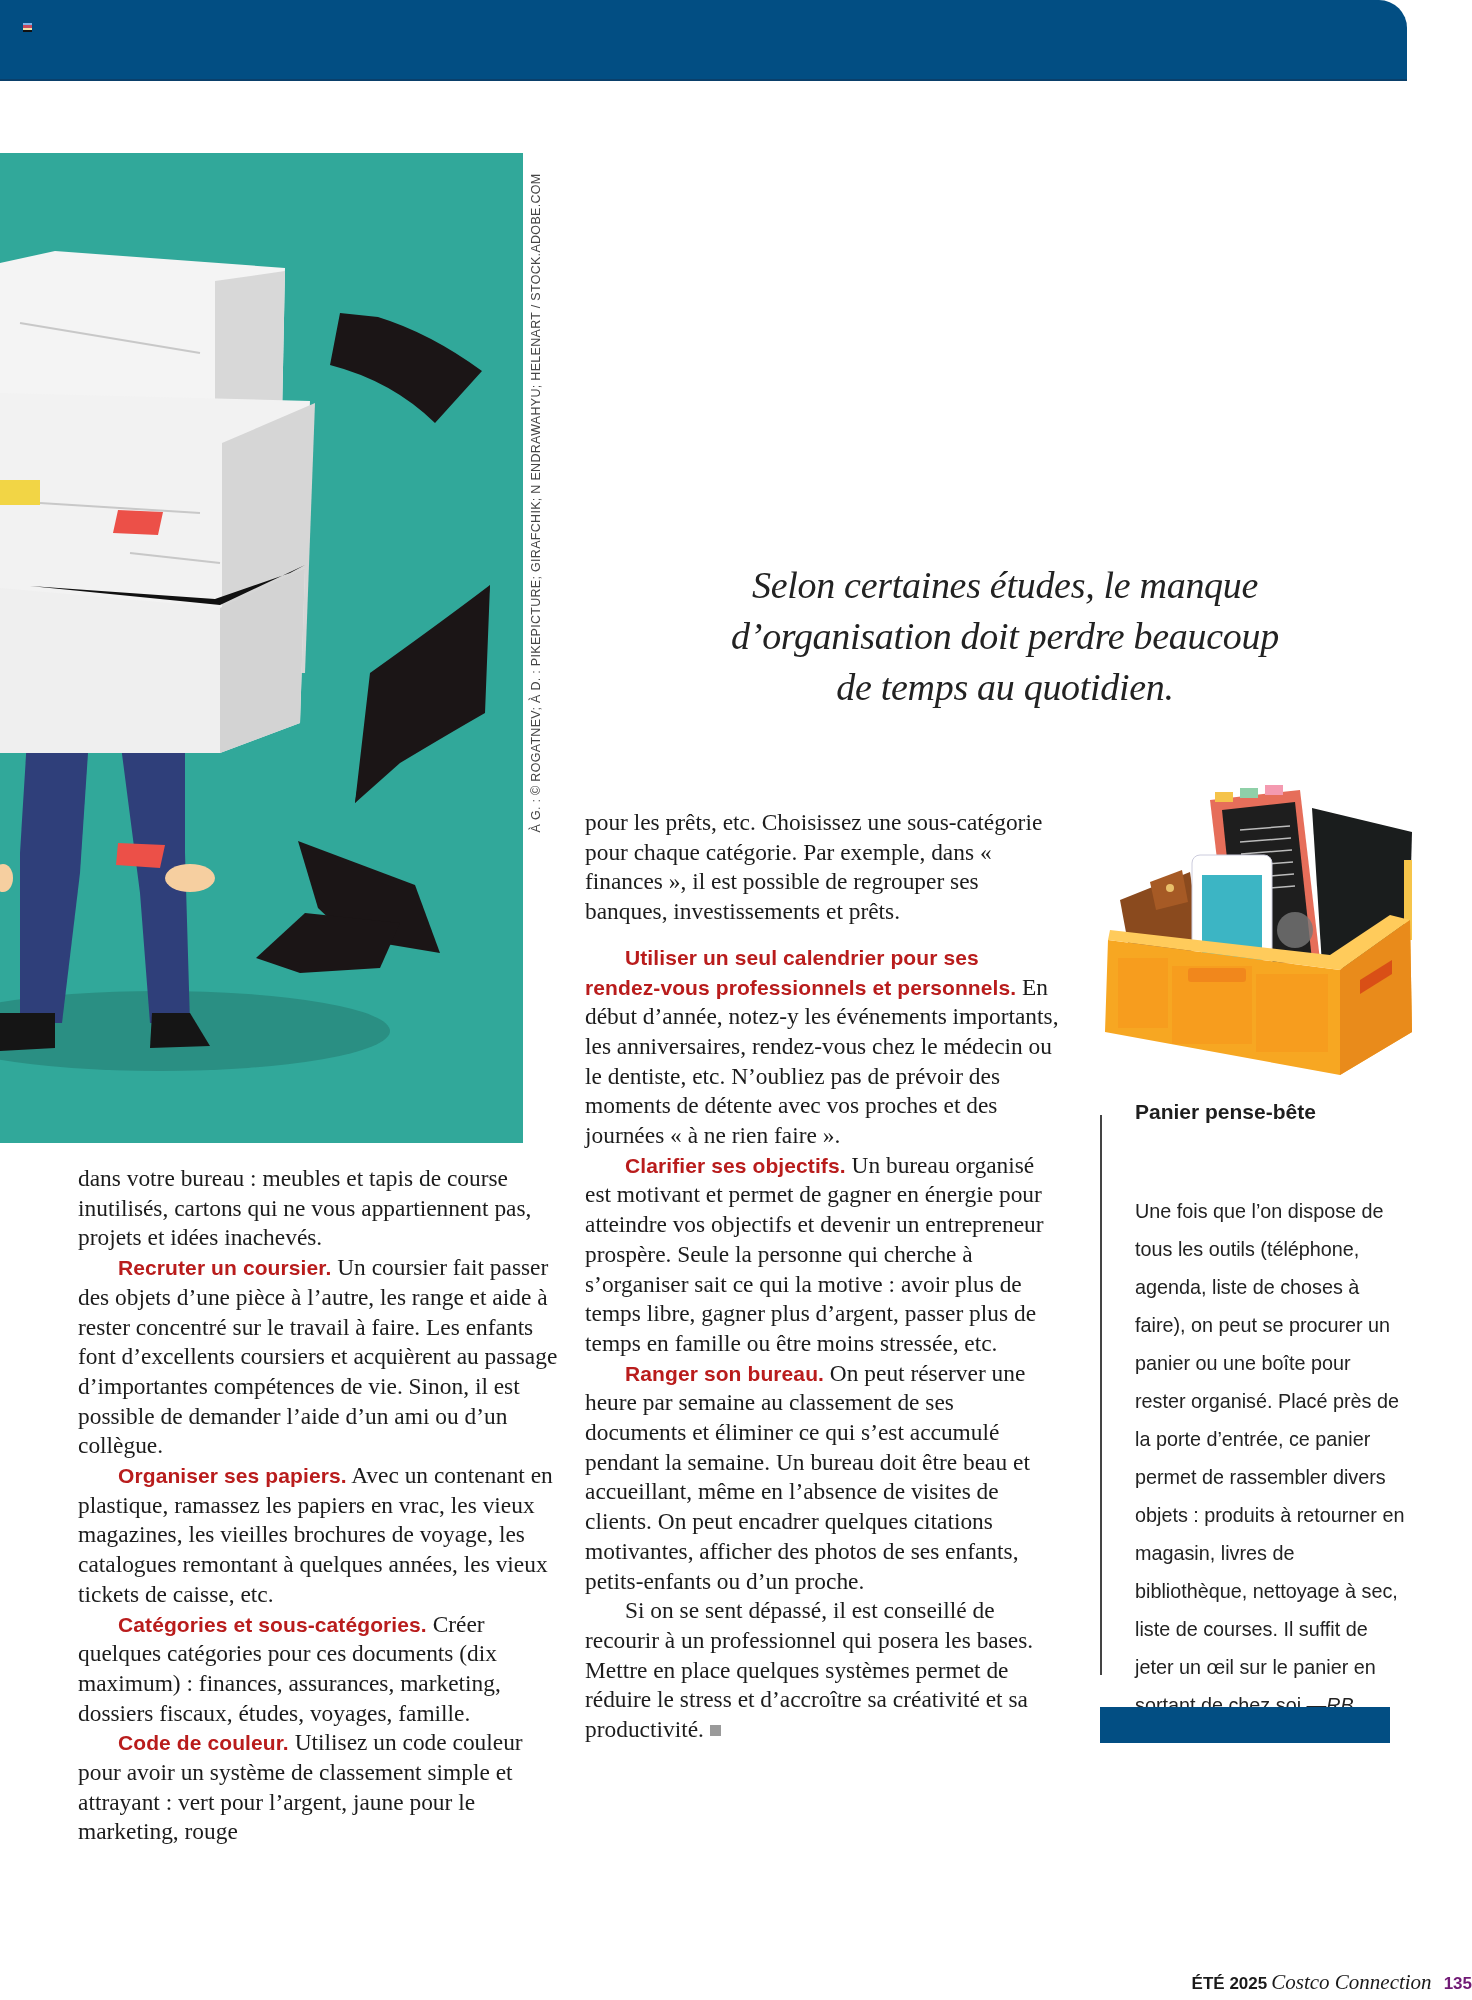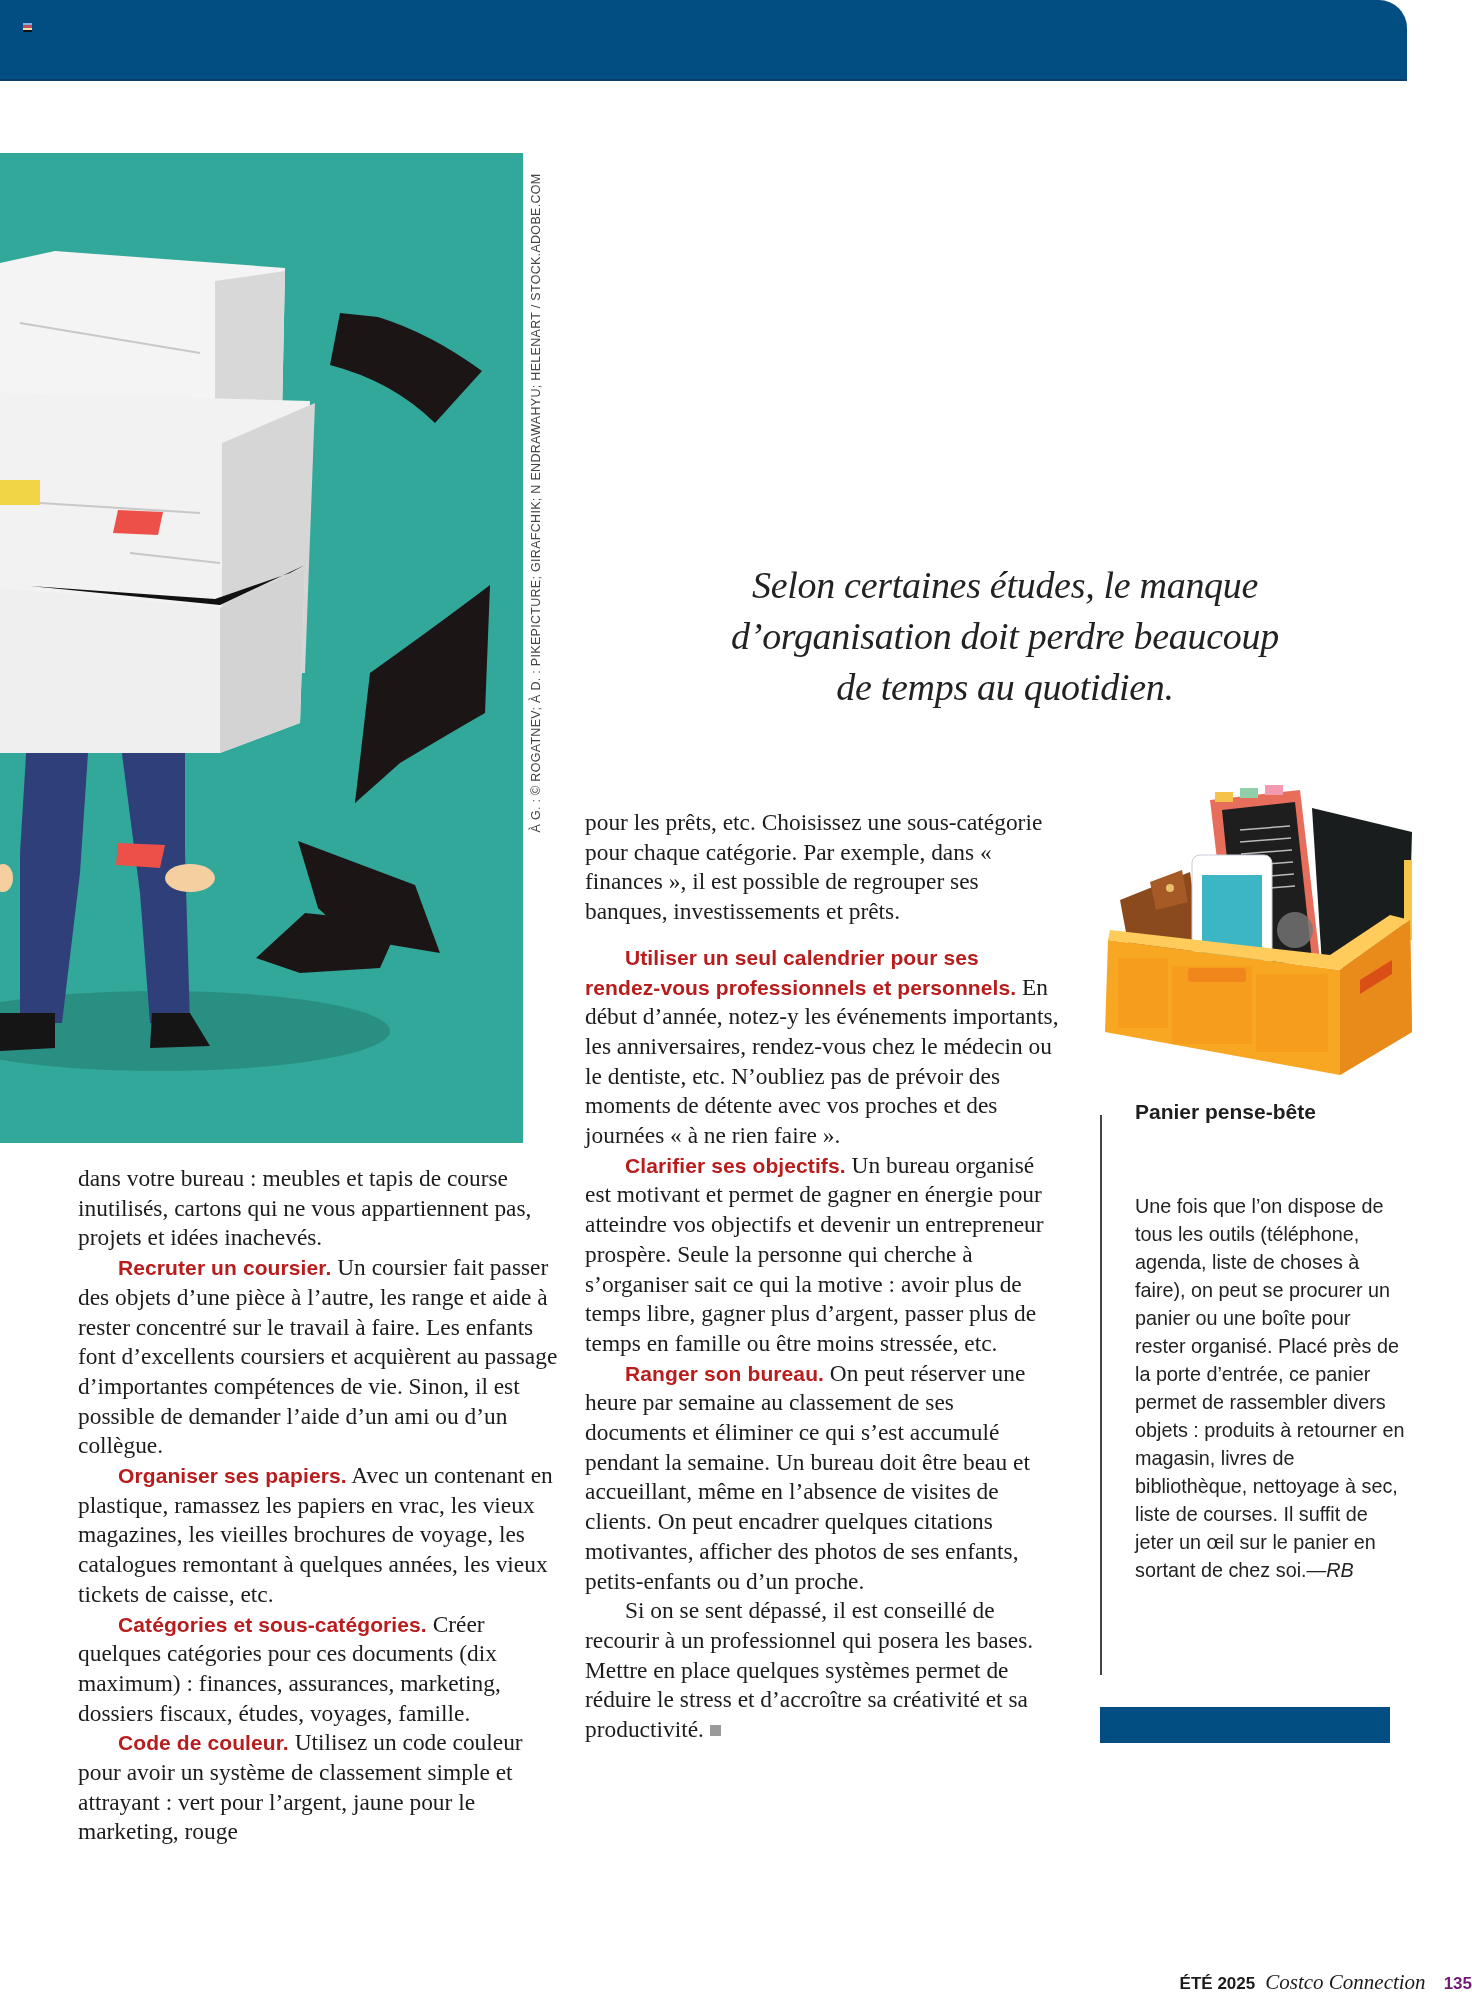--- a/index.html
+++ b/index.html
@@ -23,25 +23,25 @@
   .col .lead { font-family: "Liberation Sans", sans-serif; font-weight: 600; font-size: 21px; letter-spacing: 0.1px; color: #b91c1c; }
   .col .gap { height: 16px; }
   .col-left { left: 78px; top: 1164px; width: 480px; }
   .col-mid { left: 585px; top: 808px; width: 475px; }
   .end-mark { display: inline-block; width: 11px; height: 11px; background: #9a9a9a; margin-left: 6px; vertical-align: 1px; }
 
   .basket-illustration { position: absolute; left: 1090px; top: 770px; width: 330px; height: 310px; }
 
   .sidebar-rule { position: absolute; left: 1100px; top: 1115px; width: 2px; height: 560px; background: #444; }
   .sidebar-title { position: absolute; left: 1135px; top: 1093px; width: 260px; font-family: "Liberation Sans", sans-serif; font-weight: 700; font-size: 21px; line-height: 37px; color: #1e1e1e; }
-  .sidebar-body { position: absolute; left: 1135px; top: 1192px; width: 270px; font-family: "Liberation Sans", sans-serif; font-size: 19.8px; line-height: 28px; color: #222; }
+  .sidebar-body { position: absolute; left: 1135px; top: 1192px; width: 270px; font-family: "Liberation Sans", sans-serif; font-size: 19.8px; line-height: 38px; color: #222; }
   .sidebar-body em { font-style: italic; }
   .sidebar-bar { position: absolute; left: 1100px; top: 1707px; width: 290px; height: 36px; background: #024e83; }
 
-  .footer { position: absolute; right: 0; top: 1970px; height: 26px; display: flex; align-items: baseline; gap: 10px; padding-right: 0; }
+  .footer { position: absolute; right: 0; top: 1970px; height: 26px; display: flex; align-items: baseline; gap: 4px; padding-right: 0; }
   .footer .season { font-family: "Liberation Sans", sans-serif; font-weight: 700; font-size: 17px; color: #1a1a1a; }
   .footer .mag { font-family: "Liberation Serif", serif; font-style: italic; font-size: 21px; color: #1a1a1a; }
   .footer .page { font-family: "Liberation Sans", sans-serif; font-weight: 700; font-size: 17px; color: #701a75; margin-left: 8px; }
 </style>
 </head>
 <body>
 
 <div class="top-banner">
   <div class="flag-icon">
     <span style="background:#7db2e8"></span>

